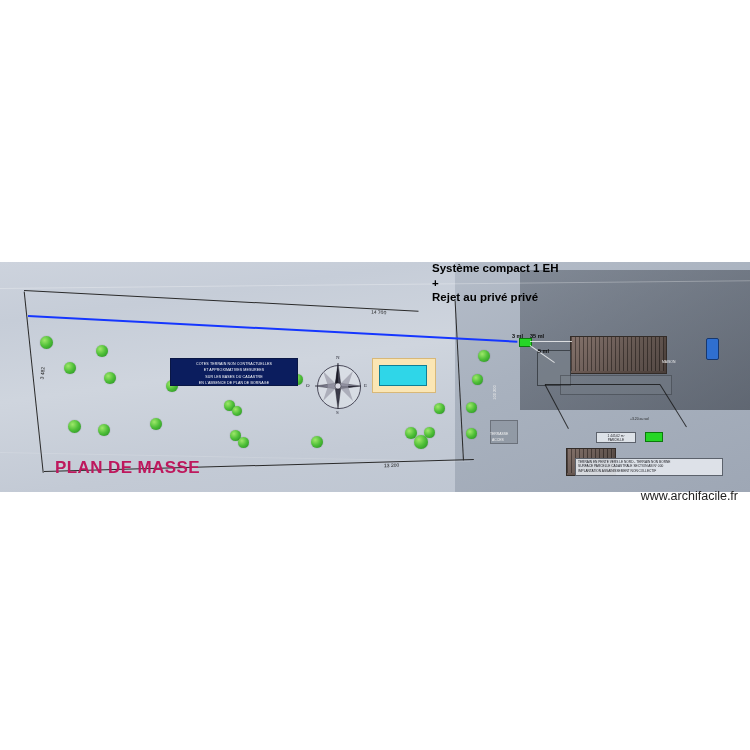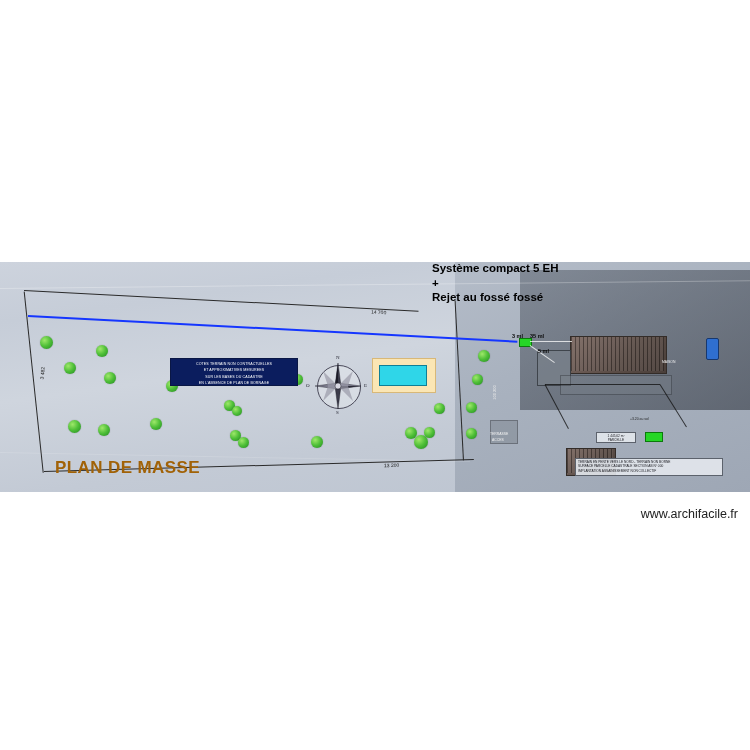--- a/index.html
+++ b/index.html
@@ -134,40 +134,40 @@
     font-family: "Liberation Sans", sans-serif;
     white-space: nowrap;
   }
 
   
   #plan-title {
     position: absolute;
     left: 55px; top: 458px;
     font-size: 17px;
     font-weight: bold;
-    color: #a16207;
+    color: #be185d;
     letter-spacing: .4px;
     font-family: "Liberation Sans", sans-serif;
   }
 
   
   #annotation {
     position: absolute;
     left: 432px; top: 261px;
     width: 300px;
     font-size: 11.5px;
     font-weight: bold;
     line-height: 14.5px;
     color: #000000;
   }
 
   
   #watermark {
     position: absolute;
-    right: 12px; top: 507px;
+    right: 12px; top: 489px;
     font-size: 12.5px;
     color: #222222;
   }
 
   
   .house {
     position: absolute;
     background: linear-gradient(135deg, #7d6a63 0%, #5d4f49 55%, #4a3f3a 100%);
     border: 1px solid #332c28;
   }
@@ -344,20 +344,20 @@
   <div>1 445,62 m²</div>
   <div>PARCELLE</div>
 </div>
 <div class="info-box" style="left:575px;top:458px;width:148px;height:18px;text-align:left;">
   <div>TERRAIN EN PENTE VERS LE NORD - TERRAIN NON BORNE</div>
   <div>SURFACE PARCELLE CADASTRALE SECTION AB N° 000</div>
   <div>IMPLANTATION ASSAINISSEMENT NON COLLECTIF</div>
 </div>
 
 <div id="annotation">
-  <div>Système compact 5 EH</div>
+  <div>Système compact 1 EH</div>
   <div>+</div>
-  <div>Rejet au fossé fossé</div>
+  <div>Rejet au privé privé</div>
 </div>
 
 <div id="plan-title">PLAN DE MASSE</div>
 
 <div id="watermark">www.archifacile.fr</div>
 
 </body></html>

